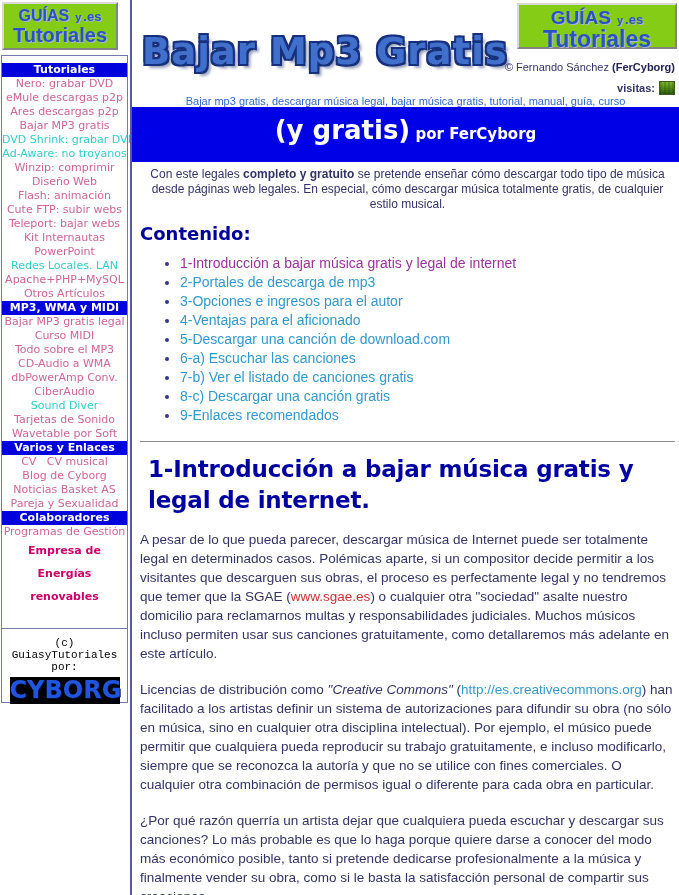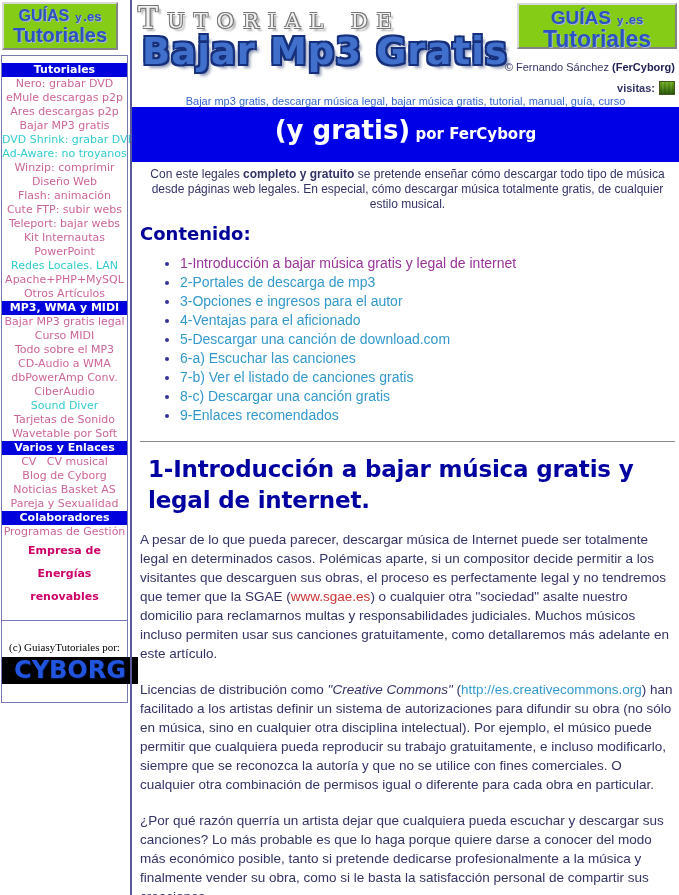--- a/index.html
+++ b/index.html
@@ -28,23 +28,23 @@
   .logo-right .logo-l2{font-size:23px;}
 
   .menu-box{position:absolute;left:1px;top:55px;width:127px;height:648px;background:#fff;
             border:1px solid var(--border-slate);padding-top:7px;
             font-family:"DejaVu Sans",sans-serif;font-size:11px;}
   .sb-row{min-height:14px;line-height:14px;text-align:center;white-space:nowrap;}
   .sb-row.k-header{background:var(--sidebar-header-blue);color:#fff;font-weight:bold;}
   .sb-row.k-pink{color:var(--link-pink);}
   .sb-row.k-cyan{color:var(--link-cyan);}
   .sb-row.k-redbold{color:var(--collaborator-red);font-weight:bold;white-space:normal;line-height:23px;}
-  .sb-credit{border-top:1px solid var(--border-slate);margin-top:12px;padding:20px 1px 1px;
-             color:#000;font-size:11px;text-align:center;font-family:Liberation Serif, serif;}
-  .cyborg{margin:3px auto 0;width:136px;height:27px;background:#000;color:#2255DD;
+  .sb-credit{border-top:1px solid var(--border-slate);margin-top:20px;padding:8px 1px 1px;
+             color:#000;font-size:11px;text-align:center;font-family:Liberation Mono, monospace;}
+  .cyborg{margin:3px auto 0;width:110px;height:27px;background:#000;color:#2255DD;
           font-family:"DejaVu Sans",sans-serif;font-weight:bold;font-size:24px;line-height:26px;
           text-align:center;letter-spacing:0px;text-shadow:1px 1px 0 #001144;}
 
   
   .main{position:absolute;left:130px;top:0;width:549px;height:895px;
         border-left:2px solid #5A5A9A;}
   .hdr{position:relative;height:107px;}
   .tutorial-de{position:absolute;left:6px;top:0px;font-family:"DejaVu Serif",serif;
                font-variant:small-caps;font-size:30px;letter-spacing:9px;color:#f2f2f2;
                text-shadow:-1px -1px 0 #777,1px -1px 0 #777,-1px 1px 0 #777,1px 1px 0 #777,3px 3px 2px #aaa;}
@@ -128,21 +128,20 @@
     <div class="sb-row k-pink">Pareja y Sexualidad</div>
     <div class="sb-row k-header">Colaboradores</div>
     <div class="sb-row k-pink">Programas de Gestión</div>
     <div class="sb-row k-redbold">Empresa de Energías renovables</div>
   <div class="sb-credit">(c) GuiasyTutoriales por:</div>
   <div class="cyborg">CYBORG</div>
 </div>
 
 <div class="main">
   <div class="hdr">
-    <div class="tutorial-de">Tutorial de</div>
     <div class="big-title">Bajar Mp3 Gratis</div>
     <div class="logo-box logo-right">
       <div class="logo-l1"><span>GUÍAS</span><span class="logo-y">y</span><span class="logo-es">.es</span></div>
       <div class="logo-l2">Tutoriales</div>
     </div>
     <div class="copyright"><span>© Fernando Sánchez </span><b>(FerCyborg)</b></div>
     <div class="visits">
       <span>visitas:</span>
       <span class="counter-icon"></span>
     </div>

